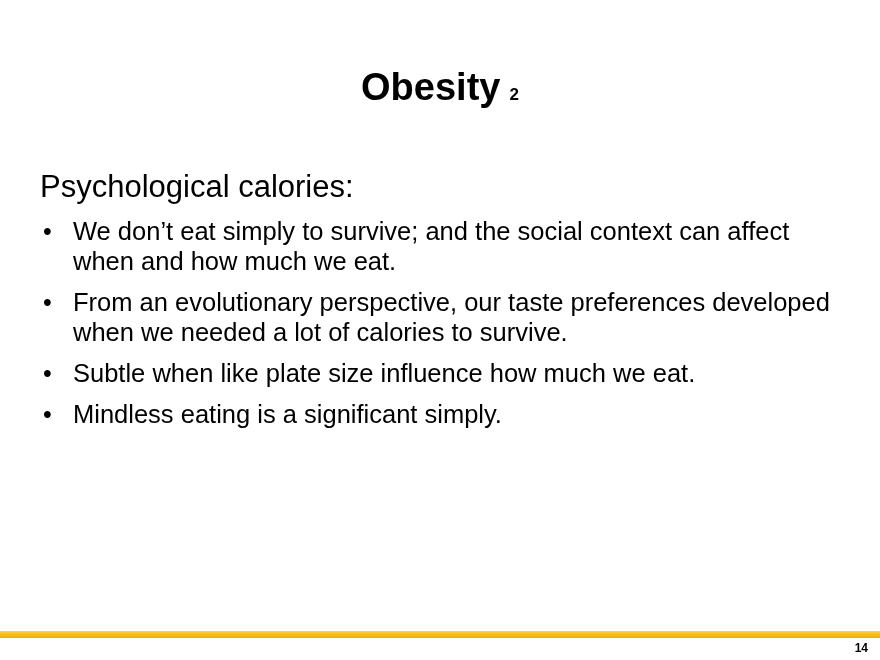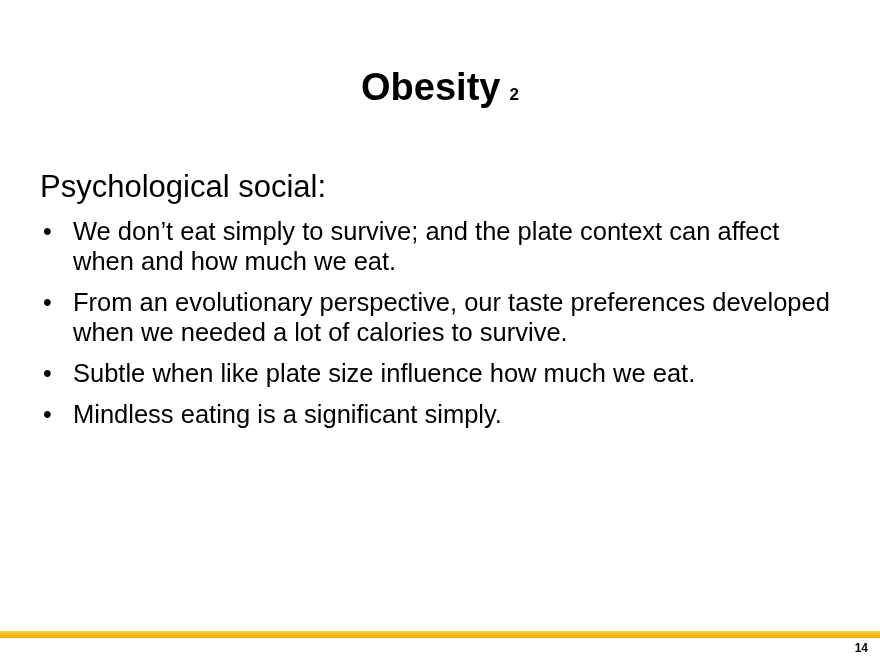--- a/index.html
+++ b/index.html
@@ -109,26 +109,26 @@
 <body>
 
 <div class="slide">
 
   <div class="title-block">
     <span class="title-main">Obesity</span><span class="title-sup">2</span>
   </div>
 
   <div class="body-block">
 
-    <div class="subheading">Psychological social:</div>
+    <div class="subheading">Psychological calories:</div>
 
     <ul class="bullet-list">
       <li class="bullet-item">
         <span class="bullet-dot">•</span>
-        <span class="bullet-text">We don’t eat simply to survive; and the plate context can affect when and how much we eat.</span>
+        <span class="bullet-text">We don’t eat simply to survive; and the social context can affect when and how much we eat.</span>
       </li>
       <li class="bullet-item">
         <span class="bullet-dot">•</span>
         <span class="bullet-text">From an evolutionary perspective, our taste preferences developed when we needed a lot of calories to survive.</span>
       </li>
       <li class="bullet-item">
         <span class="bullet-dot">•</span>
         <span class="bullet-text">Subtle when like plate size influence how much we eat.</span>
       </li>
       <li class="bullet-item">

